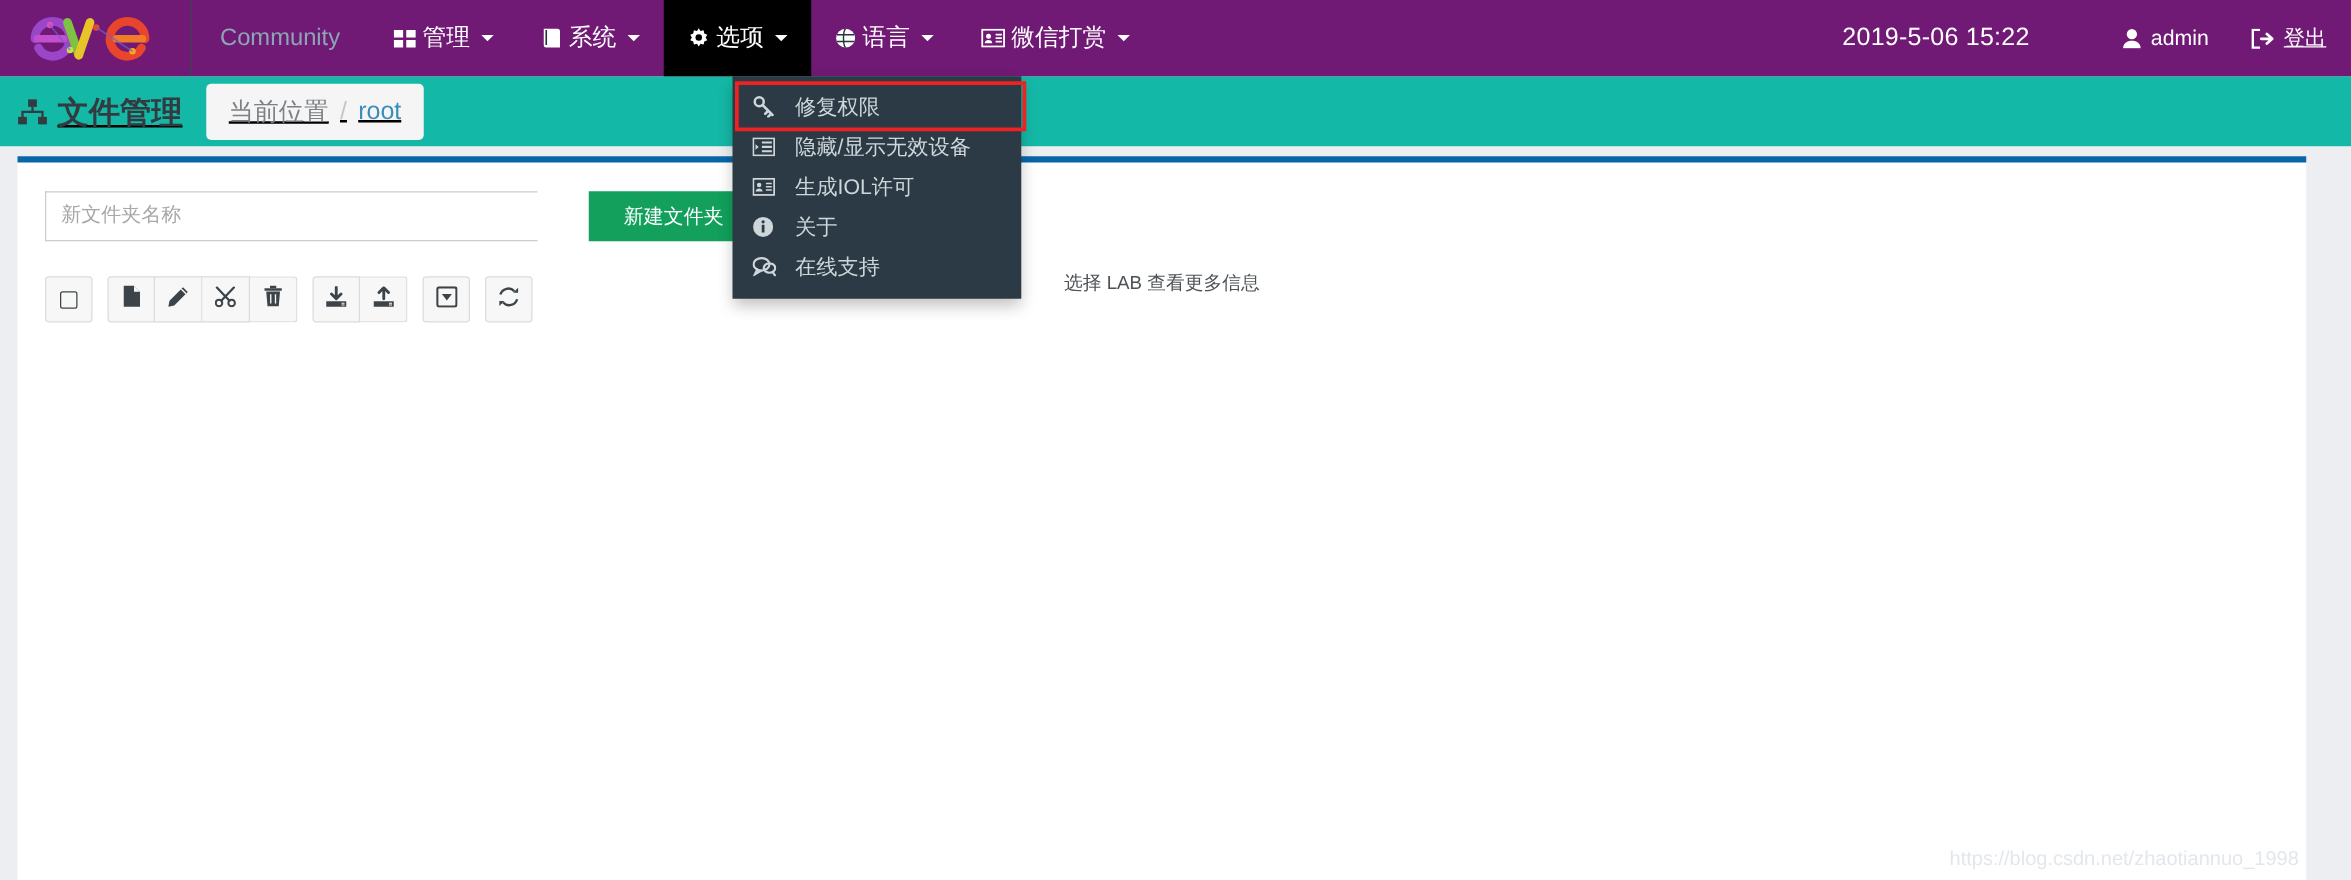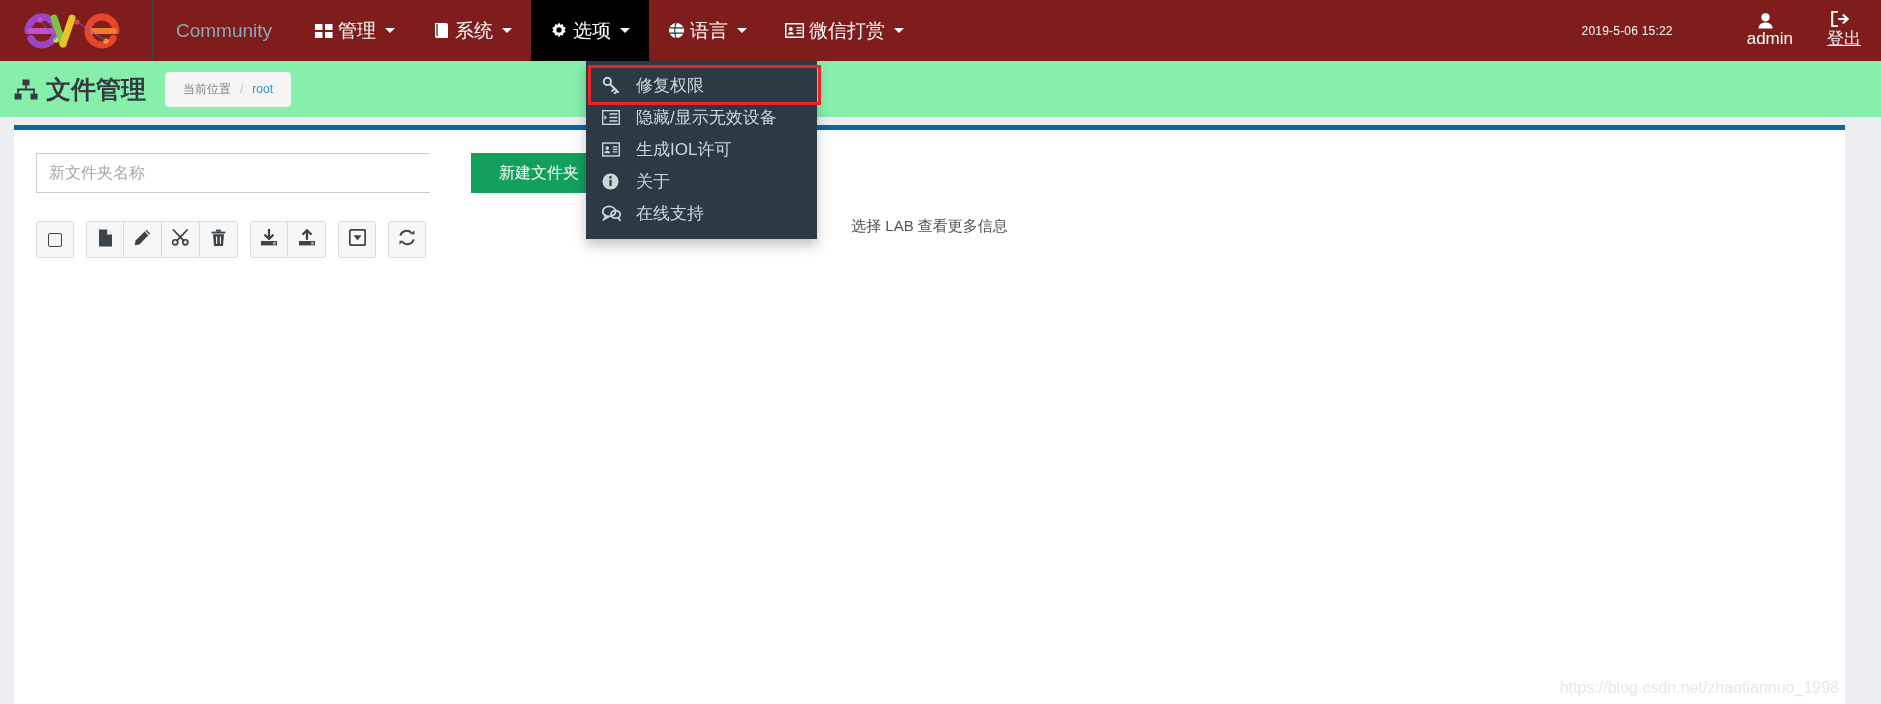--- a/index.html
+++ b/index.html
@@ -7,21 +7,21 @@
     width: 1881px; height: 704px;
     background: #ffffff;
     font-family: "Liberation Sans", "DejaVu Sans", sans-serif;
     overflow: hidden;
   }
 
   
   .navbar {
     position: absolute; top: 0; left: 0;
     width: 1881px; height: 61px;
-    background: #7f1d1d;
+    background: #701a75;
     display: flex; align-items: stretch;
     z-index: 40;
   }
   .nav-brand {
     width: 152px; height: 61px;
     display: flex; align-items: center; justify-content: center;
     flex: 0 0 auto;
   }
   .logo-svg { display:block; }
 
@@ -52,31 +52,30 @@
     border-right: 5px solid transparent;
     border-top: 5px solid #ffffff;
   }
 
   .nav-right {
     margin-left: auto;
     display: flex; align-items: center;
     padding-right: 20px;
   }
   .nav-clock {
-    color: #ffffff; font-size: 12px;
+    color: #ffffff; font-size: 20px;
     margin-right: 40px; white-space: nowrap;
     letter-spacing: 0.2px;
     margin-left: 43px;
   }
   .nav-user, .nav-logout {
     color: #ffffff; font-size: 17px;
     display: flex; align-items: center;
     margin-left: 34px; white-space: nowrap;
     cursor: pointer;
-    flex-direction: column;
   }
   .nav-user .ni, .nav-logout .ni { margin-right: 8px; display:inline-flex; }
   .nav-logout .lbl { text-decoration: underline; }
 
   
   .dropdown-menu {
     position: absolute;
     top: 61px; left: 586px;
     width: 231px;
     background: #2b3a44;
@@ -104,37 +103,38 @@
     position: absolute;
     left: 2px; top: -4px; right: -4px; bottom: -4px;
     border: 3px solid #ee2222;
     pointer-events: none;
   }
 
   
   .subheader {
     position: absolute; top: 61px; left: 0;
     width: 1881px; height: 56px;
-    background: #86efac;
+    background: #14b8a6;
     display: flex; align-items: center;
     padding-left: 14px;
     z-index: 10;
+    text-decoration: underline;
   }
   .page-title {
     display: flex; align-items: center;
     font-size: 25px; font-weight: bold; color: #333a40;
     white-space: nowrap;
   }
   .page-title .ni { margin-right: 8px; display:inline-flex; }
   .breadcrumb {
     margin-left: 19px;
     background: #f5f5f5;
     border-radius: 4px;
     padding: 9px 18px;
-    font-size: 12px;
+    font-size: 20px;
     color: #7b8186;
     display: flex; align-items: center;
     white-space: nowrap;
     justify-content: space-between;
   }
   .breadcrumb .sepc { margin: 0 9px; color: #c3c7ca; }
   .breadcrumb .crumb-link { color: #3b8dbd; cursor: pointer; }
 
   
   .page-body {

